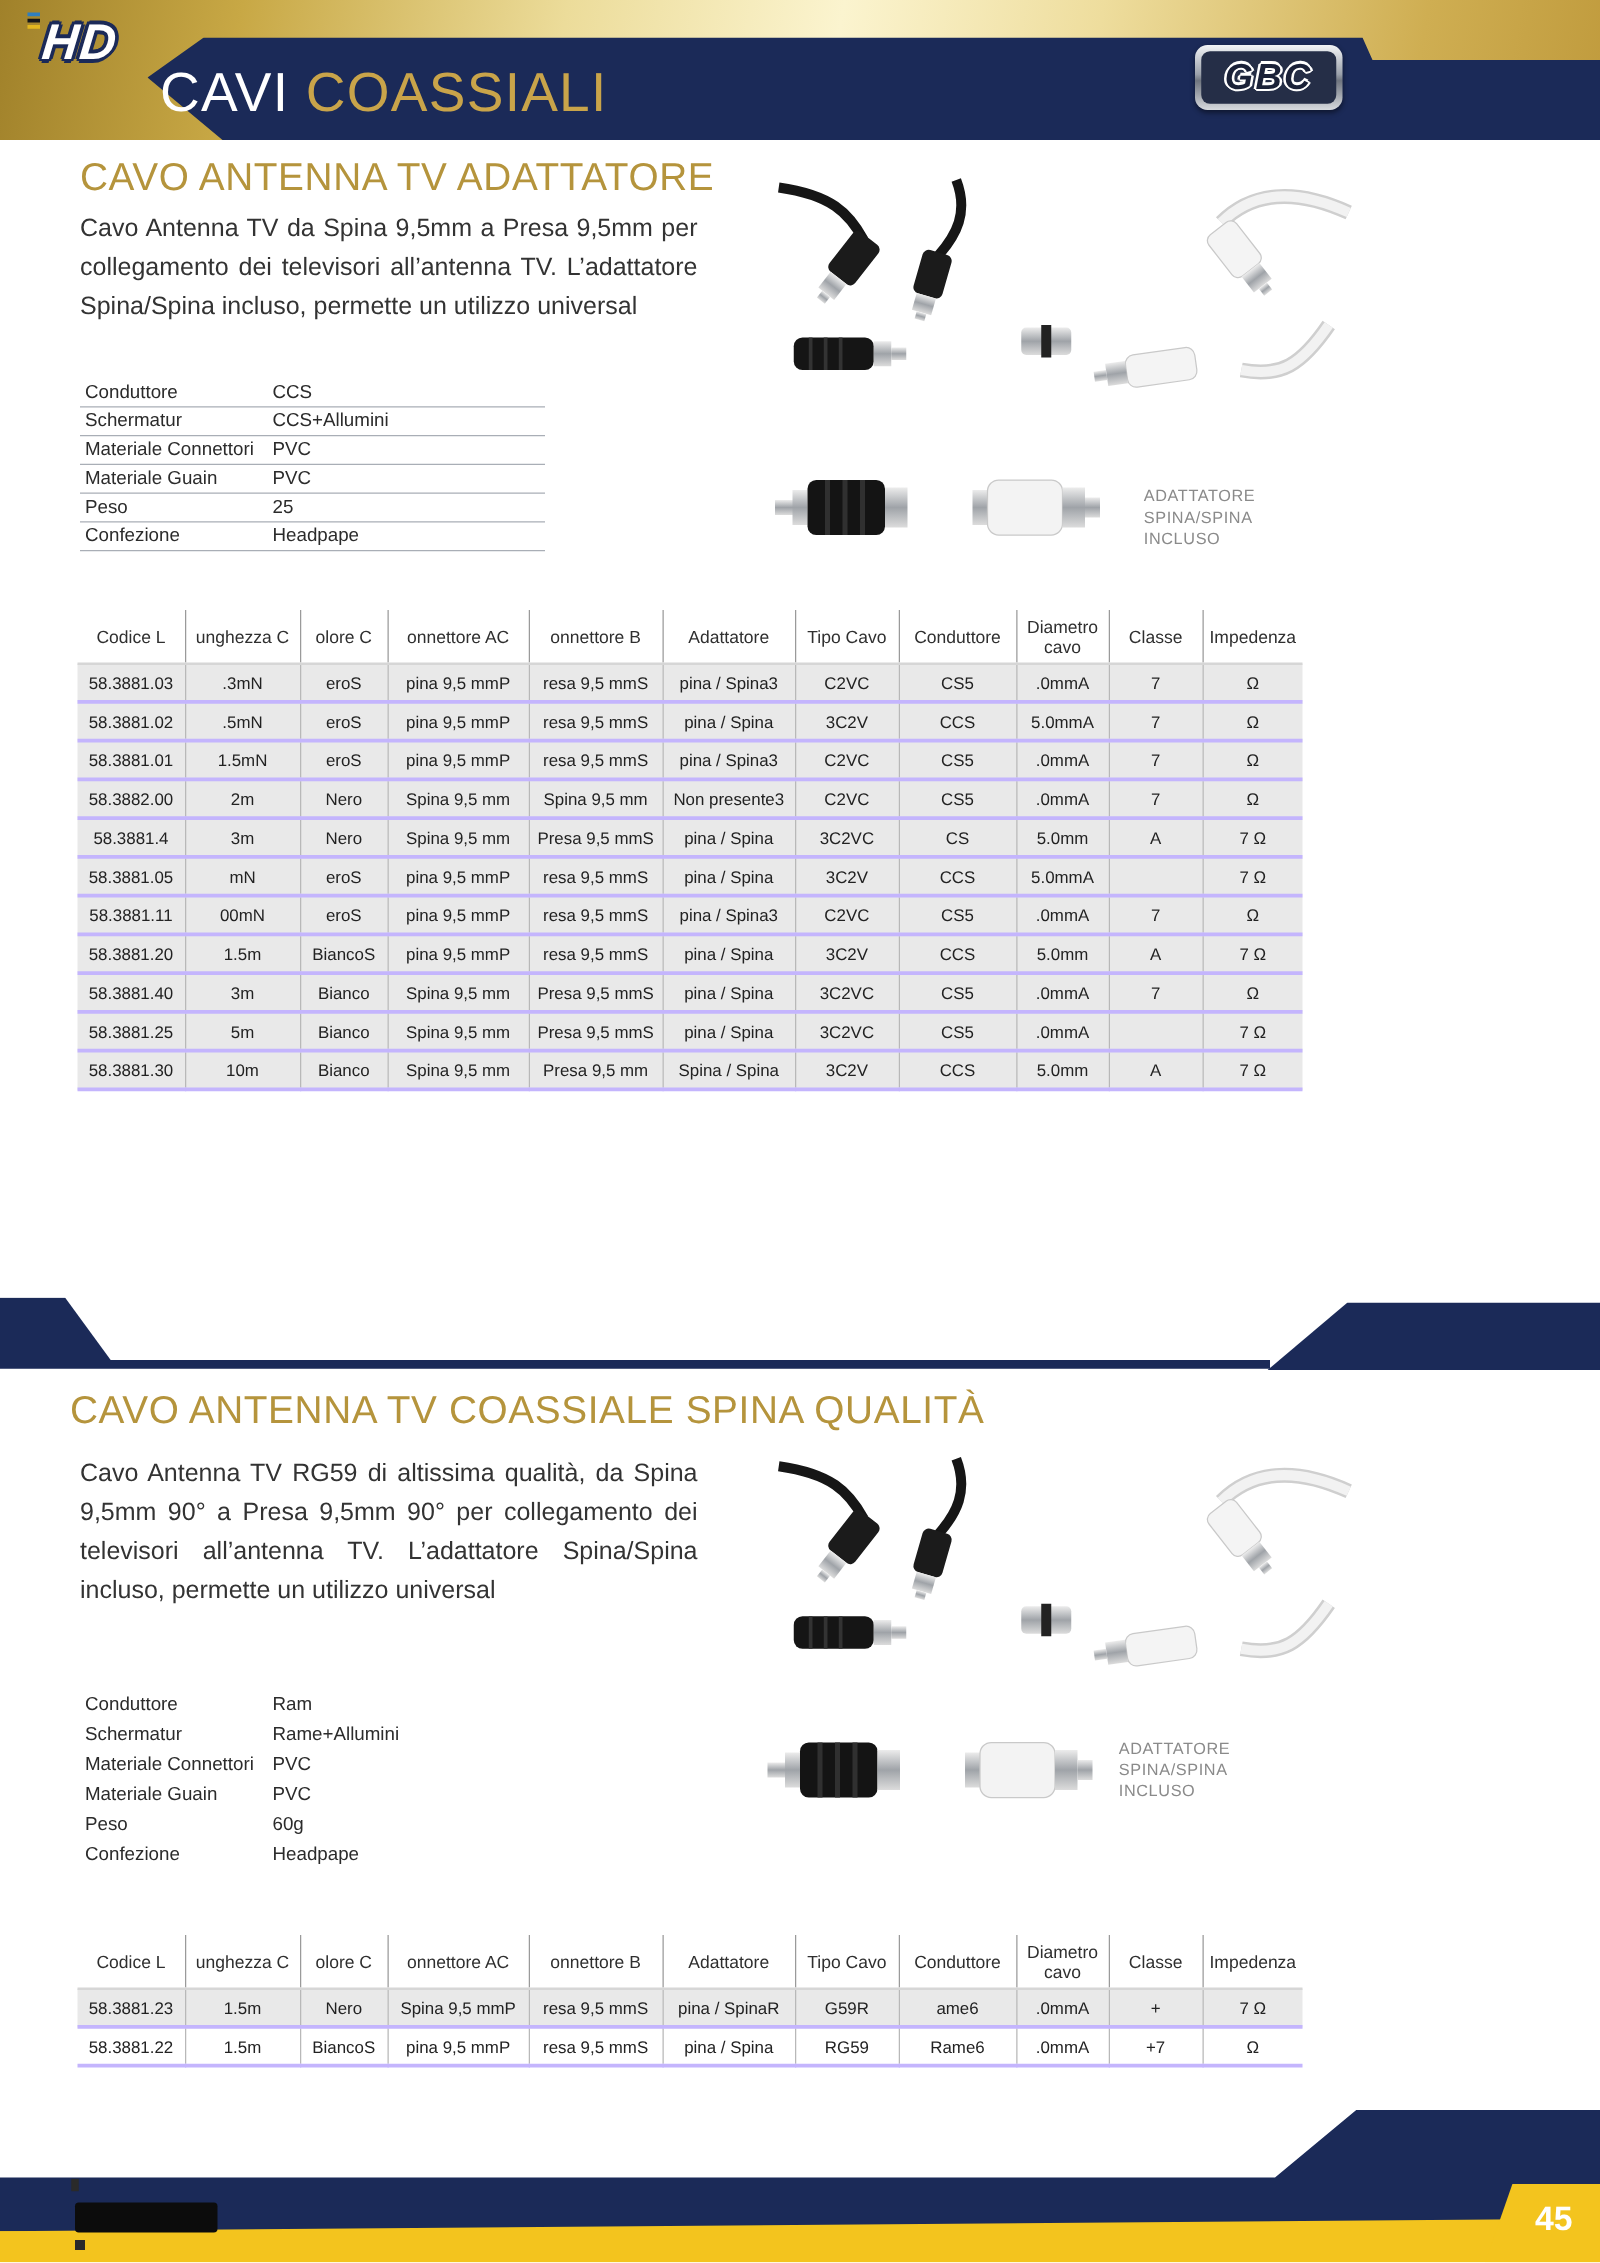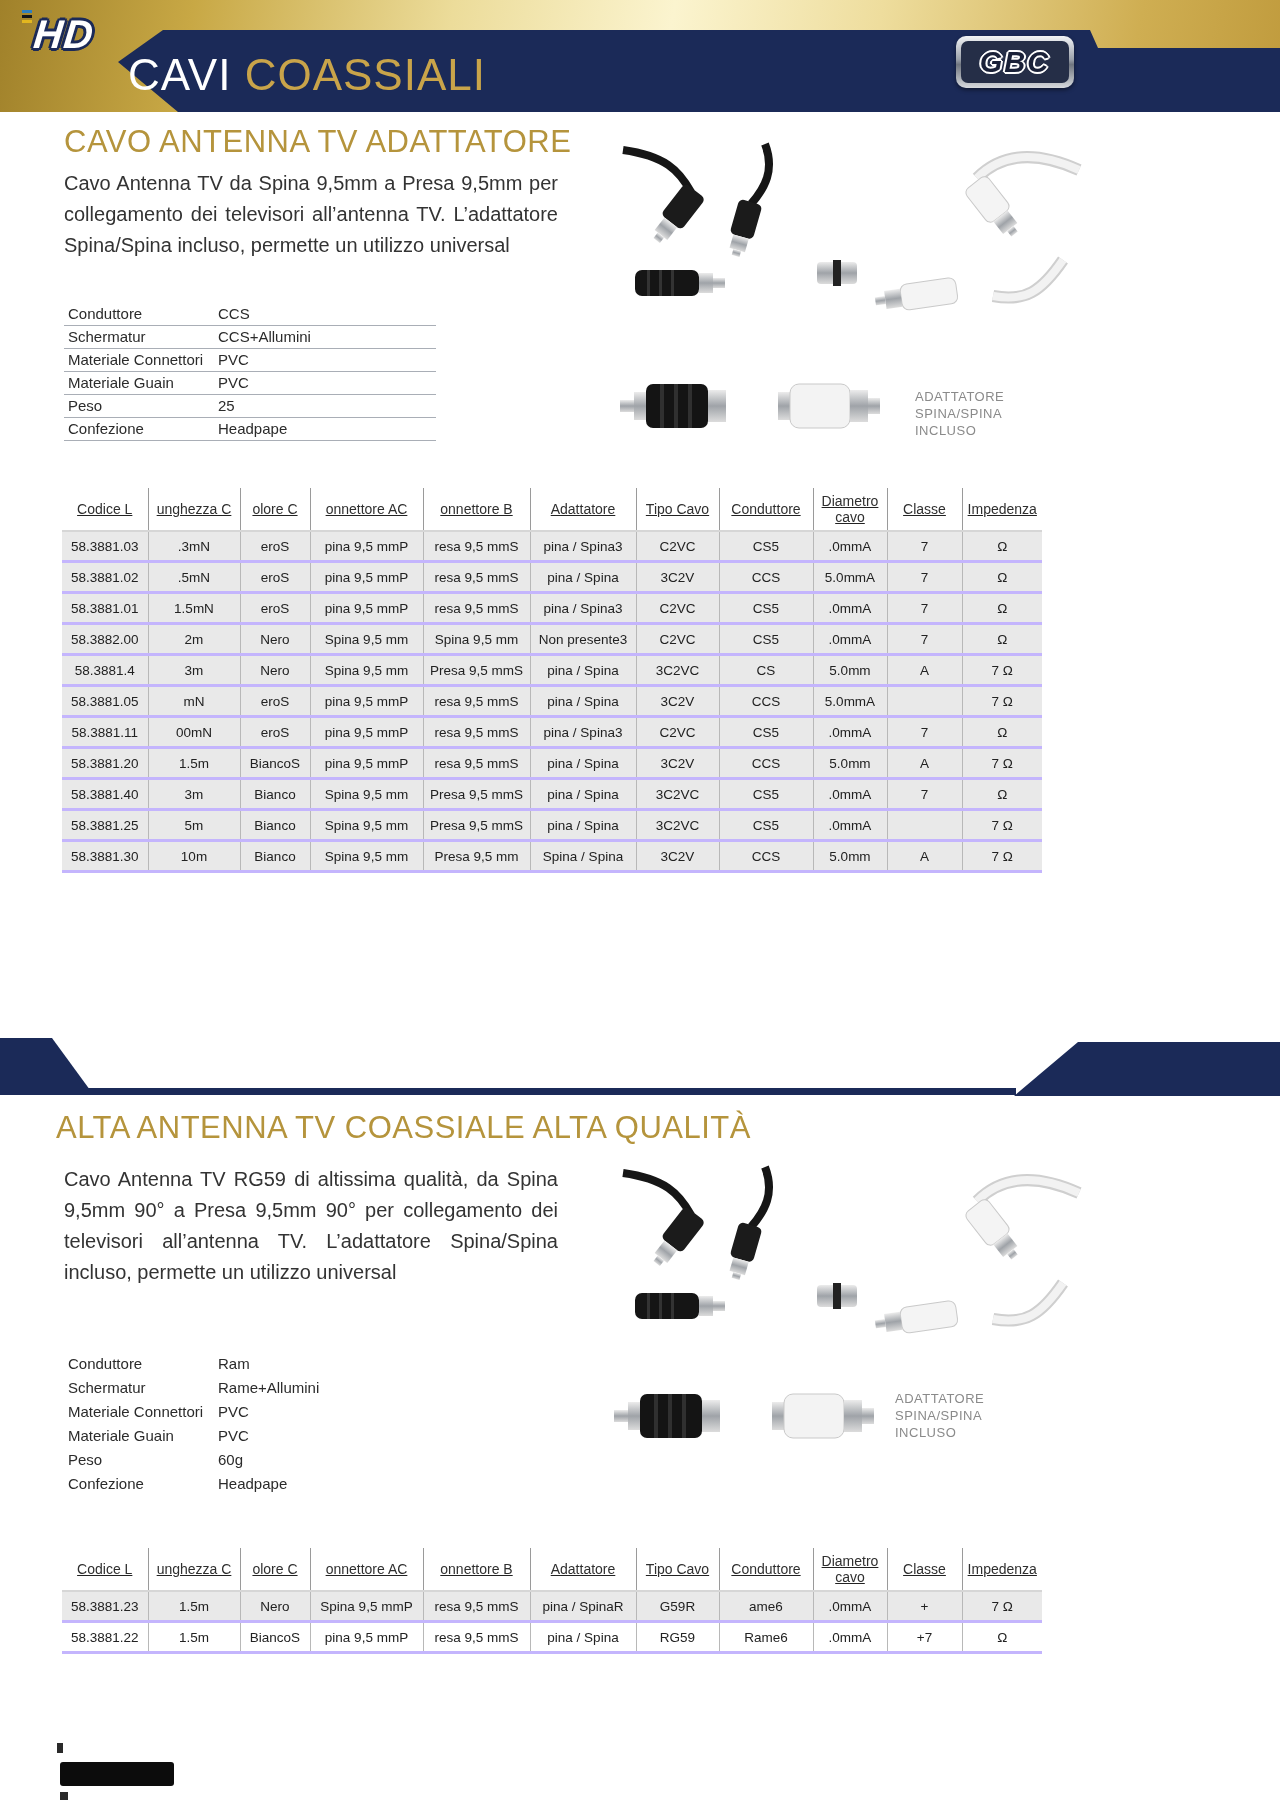--- a/index.html
+++ b/index.html
@@ -38,21 +38,21 @@
   .spec-row{display:flex;padding:2px 4px 3px 4px;border-bottom:1px solid #a9aeb6;}
   .specs.no-lines .spec-row{border-bottom:none;padding:3px 4px 4px 4px;}
   .spec-label{width:150px;flex:none;}
   .adapter-note{position:absolute;width:130px;font-size:13px;line-height:17px;color:#8a8a8a;letter-spacing:.5px;}
 
   
   table.t{position:absolute;border-collapse:collapse;table-layout:fixed;font-size:13.5px;color:#222;}
   table.t th{font-weight:normal;font-size:14px;color:#2f2f2f;padding:5px 2px;line-height:16px;text-align:center;vertical-align:middle;background:#fff;}
   table.t th + th{border-left:1px solid #9a9a9a;}
   table.t td + td{border-left:1px solid #b8b8b8;}
-  table.t thead tr{border-bottom:2px solid #d6d6d6;text-decoration:underline;}
+  table.t thead tr{border-bottom:2px solid #d6d6d6;}
   table.t td{text-align:center;padding:0 2px;height:28px;}
   table.t tbody tr{border-bottom:3px solid #c4b5fd;}
   table.t tbody tr.gray td{background:#e9e9e9;}
 
   
   .divider{position:absolute;left:0;top:1038px;width:1280px;height:60px;}
   .div-left{position:absolute;left:0;top:0;width:95px;height:52px;background:#1b2a58;
     clip-path:polygon(0 0,52px 0,90px 52px,0 52px);}
   .div-line{position:absolute;left:0;top:50px;width:1016px;height:7px;background:#1b2a58;}
   .div-right{position:absolute;left:0;top:0;width:1280px;height:58px;background:#1b2a58;
@@ -372,21 +372,21 @@
         </tr>
       </tbody>
     </table>
 
   <div class="divider">
     <div class="div-left"></div>
     <div class="div-line"></div>
     <div class="div-right"></div>
   </div>
 
-  <div class="sec-title" style="left:56px;top:1110px;">ALTA ANTENNA TV COASSIALE ALTA QUALITÀ</div>
+  <div class="sec-title" style="left:56px;top:1110px;">CAVO ANTENNA TV COASSIALE SPINA QUALITÀ</div>
   <div class="sec-par" style="left:64px;top:1164px;">Cavo Antenna TV RG59 di altissima qualità, da Spina 9,5mm 90° a Presa 9,5mm 90° per collegamento dei televisori all’antenna TV. L’adattatore Spina/Spina incluso, permette un utilizzo universal</div>
   <div class="specs no-lines" style="left:64px;top:1352px;">
       <div class="spec-row">
         <span class="spec-label">Conduttore</span>
         <span class="spec-value">Ram</span>
       </div>
       <div class="spec-row">
         <span class="spec-label">Schermatur</span>
         <span class="spec-value">Rame+Allumini</span>
       </div>
@@ -534,17 +534,24 @@
           <td>pina / Spina</td>
           <td>RG59</td>
           <td>Rame6</td>
           <td>.0mmA</td>
           <td>+7</td>
           <td>Ω</td>
         </tr>
       </tbody>
     </table>
 
+  <div class="footer">
+    <div class="footer-gold"></div>
+    <div class="footer-navy"></div>
+    <div class="footer-gold-step">
+      <span class="page-num">45</span>
+    </div>
+  </div>
   <div class="redact-bar"></div>
   <div class="artifact-a"></div>
   <div class="artifact-b"></div>
 
 </div>
 
 </body></html>

